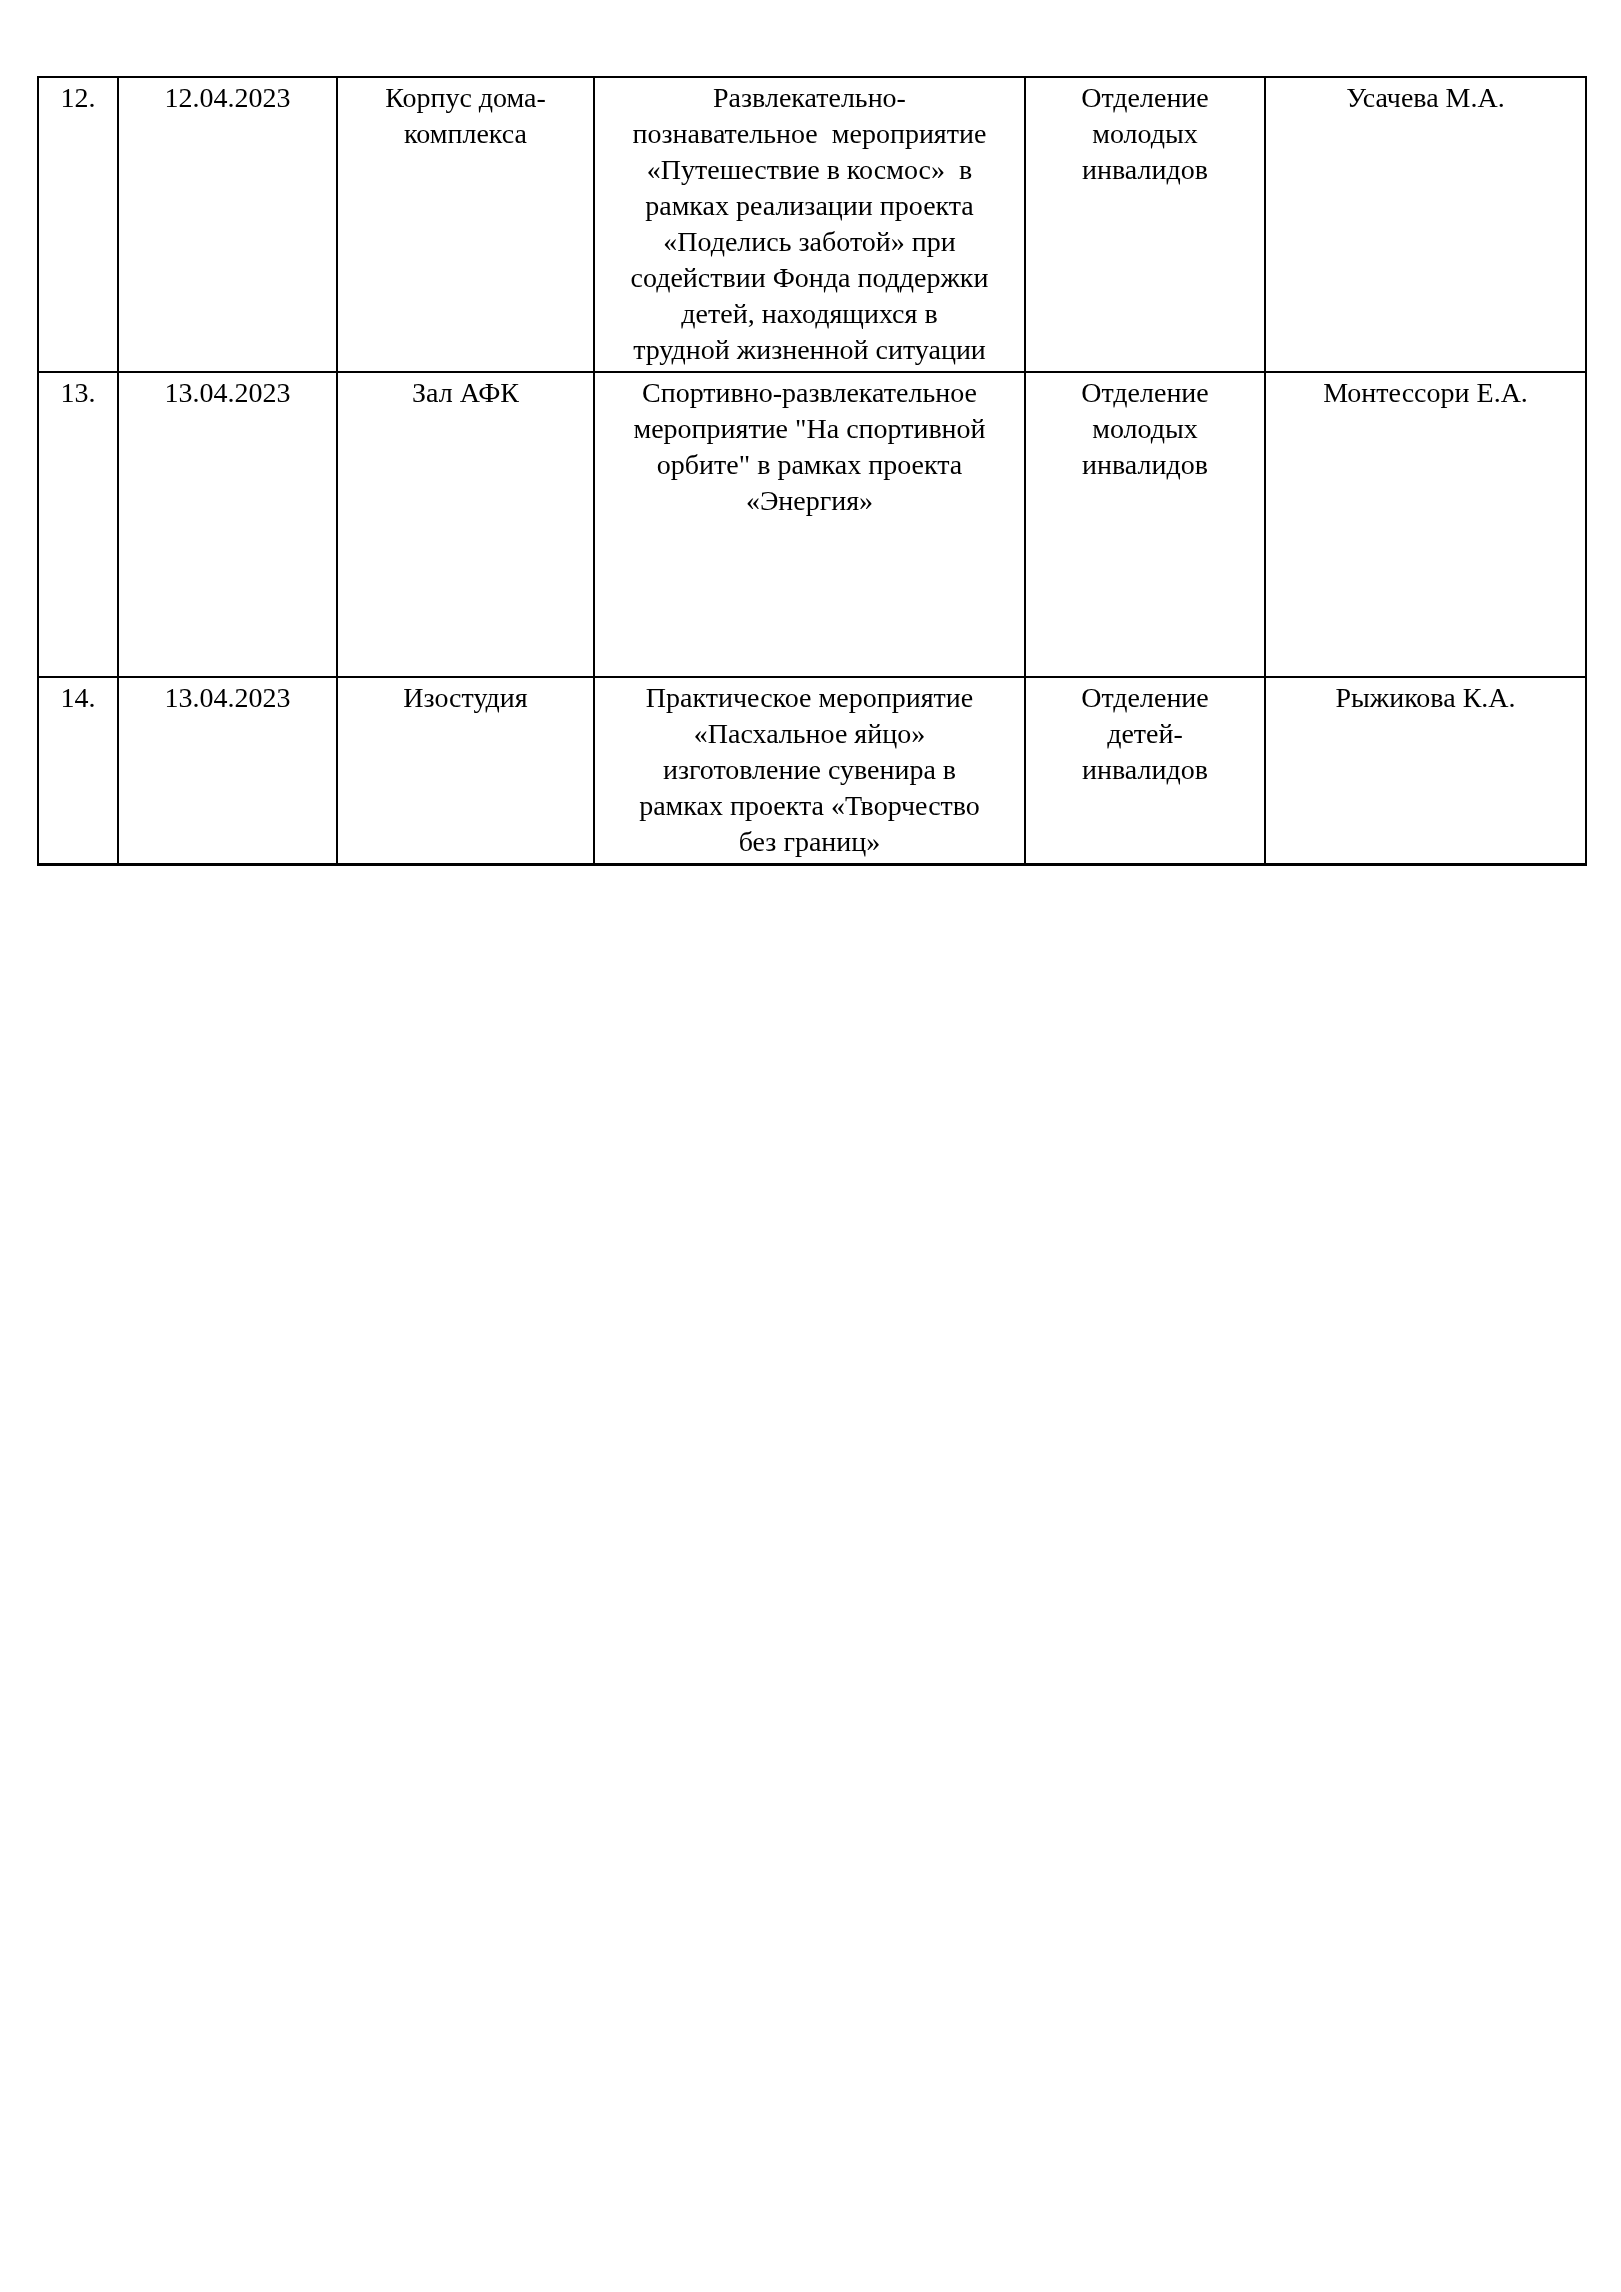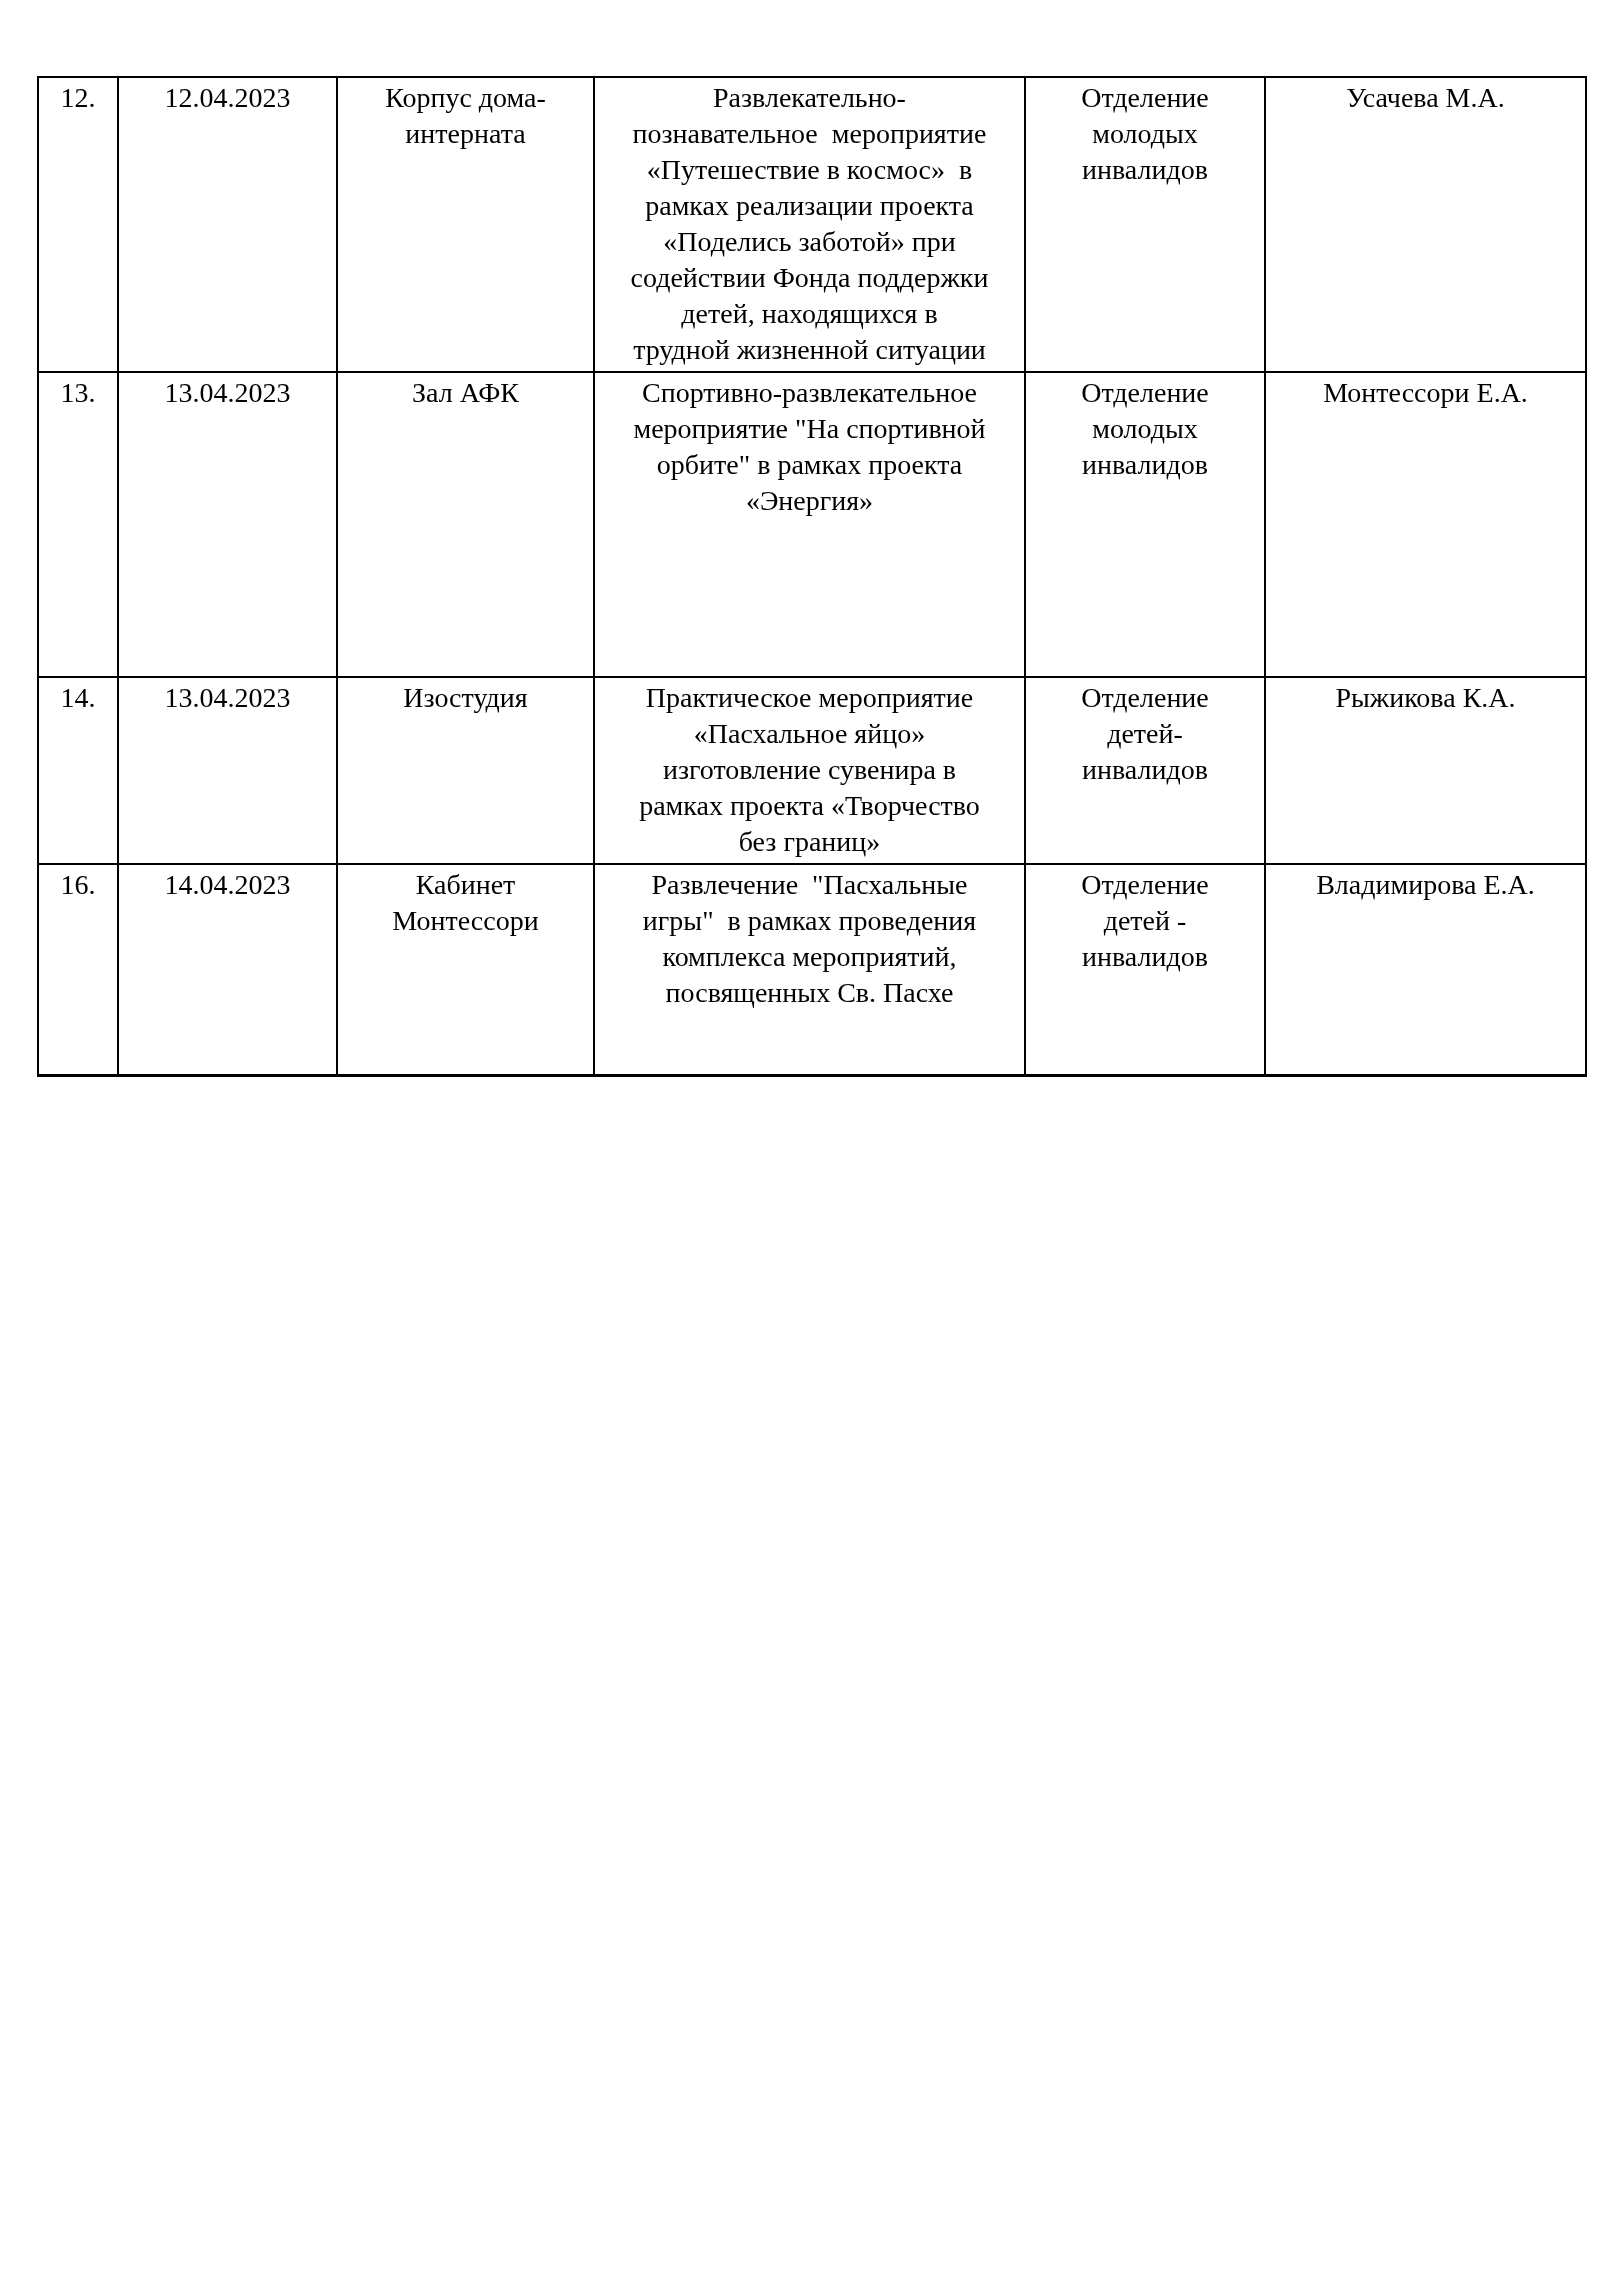--- a/index.html
+++ b/index.html
@@ -58,21 +58,21 @@
       <col class="c-loc">
       <col class="c-desc">
       <col class="c-dept">
       <col class="c-resp">
     </colgroup>
     <tbody>
         <tr>
     <td>12.</td>
     <td>12.04.2023</td>
     <td>Корпус дома-
-интерната</td>
+комплекса</td>
     <td>Развлекательно-
 познавательное  мероприятие
 «Путешествие в космос»  в
 рамках реализации проекта
 «Поделись заботой» при
 содействии Фонда поддержки
 детей, находящихся в
 трудной жизненной ситуации</td>
     <td>Отделение
 молодых
@@ -99,30 +99,16 @@
     <td>Практическое мероприятие
 «Пасхальное яйцо»
 изготовление сувенира в
 рамках проекта «Творчество
 без границ»</td>
     <td>Отделение
 детей-
 инвалидов</td>
     <td>Рыжикова К.А.</td>
   </tr>
-        <tr>
-    <td>16.</td>
-    <td>14.04.2023</td>
-    <td>Кабинет
-Монтессори</td>
-    <td>Развлечение  "Пасхальные
-игры"  в рамках проведения
-комплекса мероприятий,
-посвященных Св. Пасхе</td>
-    <td>Отделение
-детей -
-инвалидов</td>
-    <td>Владимирова Е.А.</td>
-  </tr>
       </tbody>
   </table>
 </div>
 
 
 </body></html>

